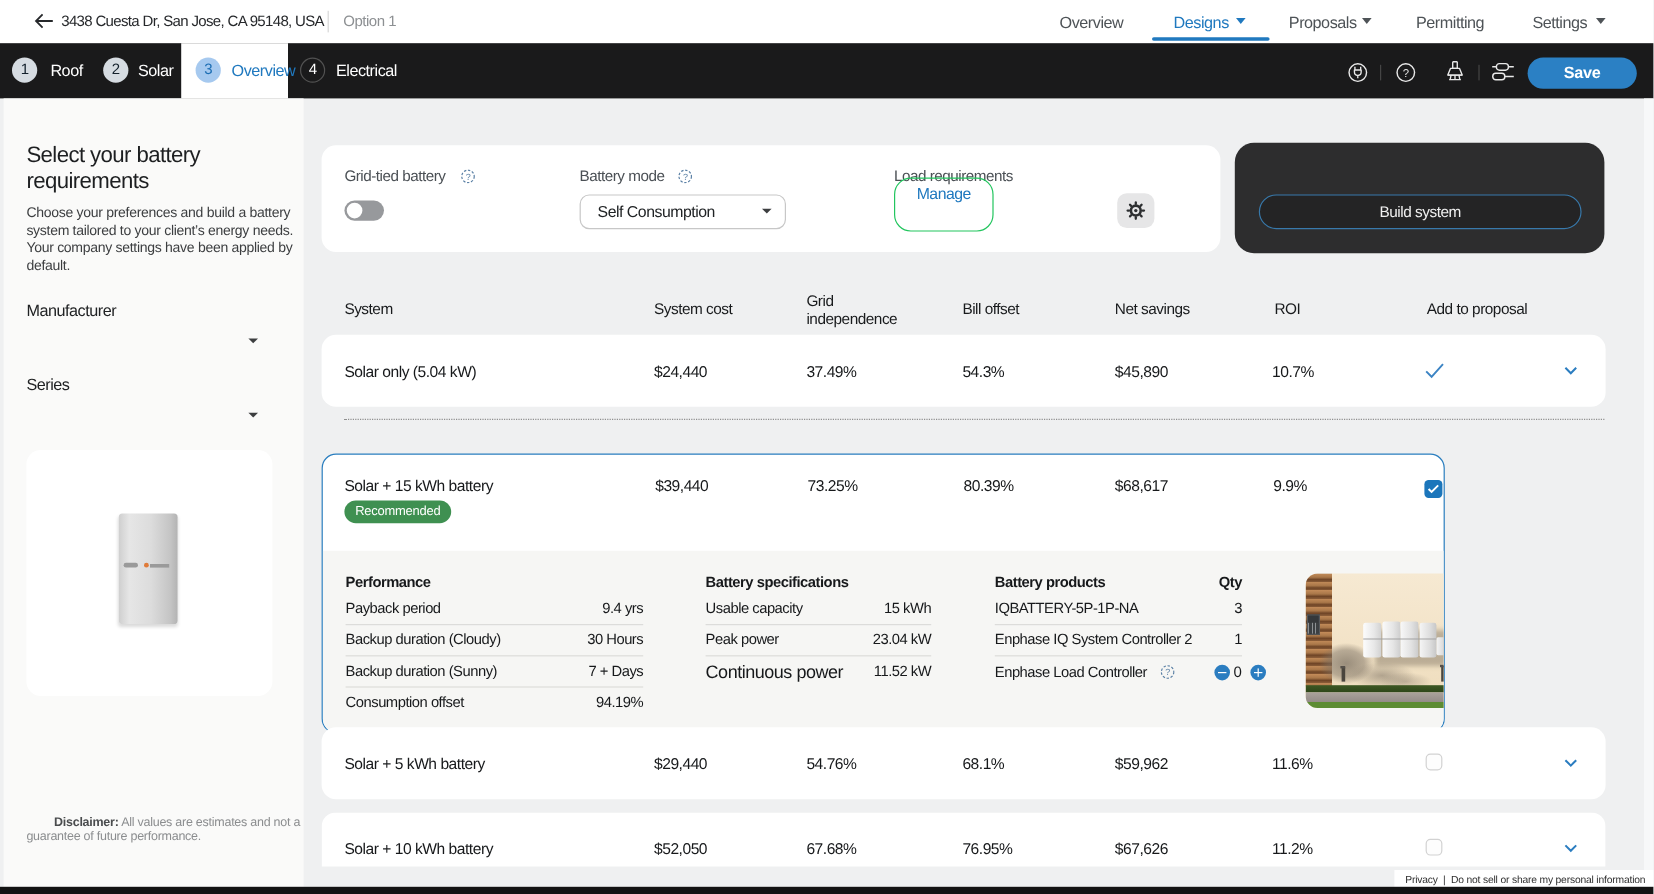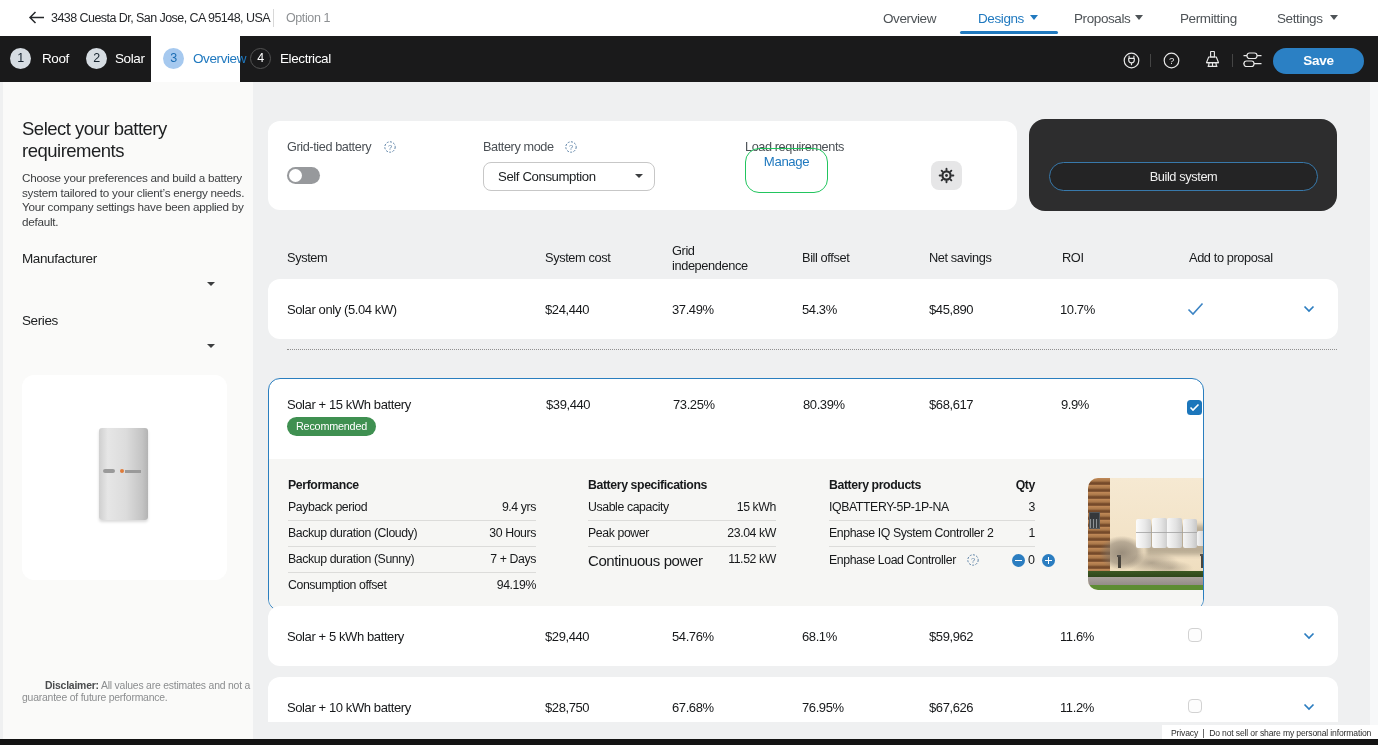--- a/index.html
+++ b/index.html
@@ -286,21 +286,21 @@
   <div class="cell" style="left:792px;top:23px;">11.6%</div>
   <div class="abs" style="left:920px;top:22px;width:14px;height:14px;border-radius:4px;border:1px solid #d2d2d2;background:#fdfdfd;"></div>
   <svg class="chev" style="left:1035px;top:26px" viewBox="0 0 12 8">
       <path d="M1.5 1.5 L6 6 L10.5 1.5" stroke="#2b7dc0" stroke-width="1.7" fill="none"></path>
     </svg>
 </div>
 
 <div class="abs" style="left:268px;top:677px;width:1070px;height:45px;overflow:hidden;">
   <div class="card" style="left:0;top:0;width:1070px;height:60px;">
     <div class="cell" style="left:19px;top:23px;">Solar + 10 kWh battery</div>
-    <div class="cell" style="left:277px;top:23px;">$28,750</div>
+    <div class="cell" style="left:277px;top:23px;">$52,050</div>
     <div class="cell" style="left:404px;top:23px;">67.68%</div>
     <div class="cell" style="left:534px;top:23px;">76.95%</div>
     <div class="cell" style="left:661px;top:23px;">$67,626</div>
     <div class="cell" style="left:792px;top:23px;">11.2%</div>
     <div class="abs" style="left:920px;top:22px;width:14px;height:14px;border-radius:4px;border:1px solid #d2d2d2;background:#fdfdfd;"></div>
     <svg class="chev" style="left:1035px;top:26px" viewBox="0 0 12 8">
         <path d="M1.5 1.5 L6 6 L10.5 1.5" stroke="#2b7dc0" stroke-width="1.7" fill="none"></path>
       </svg>
   </div>
 </div>

